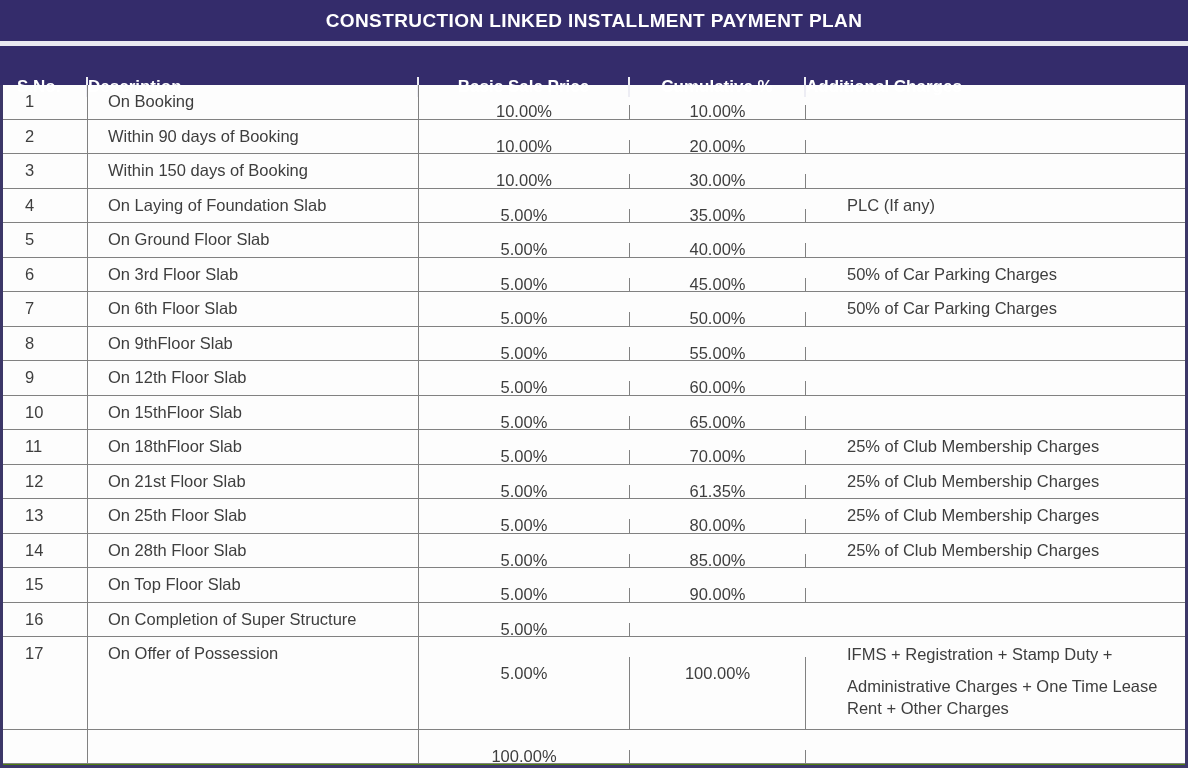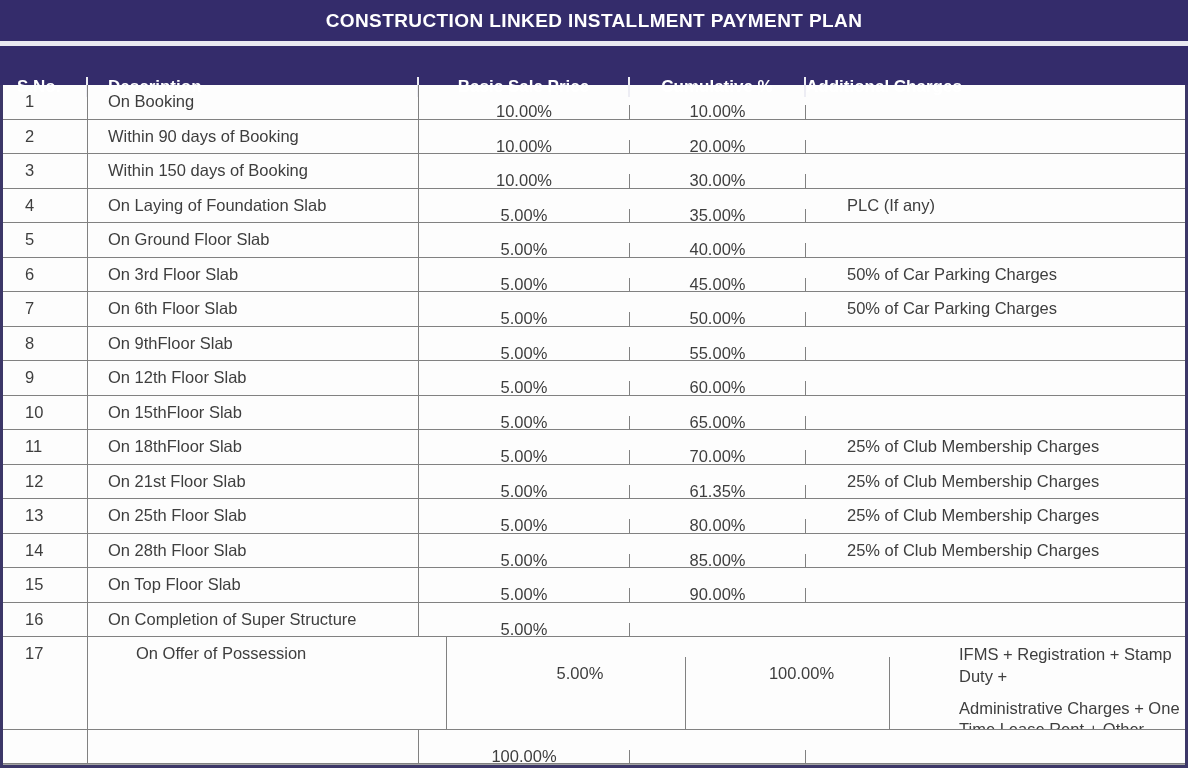--- a/index.html
+++ b/index.html
@@ -1,20 +1,20 @@
 <!DOCTYPE html>
 <html><head>
 <meta charset="utf-8">
 <style>
   html, body { margin: 0; padding: 0; background: #ffffff; }
   #app {
     position: relative;
     width: 1188px;
     height: 768px;
-    background: #a3a3a3;
+    background: #4d7c0f;
     font-family: "Liberation Sans", sans-serif;
     overflow: hidden;
   }
 
   
   .title-bar {
     height: 41px;
     background: #342C6B;
     color: #ffffff;
     display: flex;
@@ -43,33 +43,33 @@
   }
   .header-cell {
     display: flex;
     align-items: center;
     border-right: 2px solid #EDEDF4;
     box-sizing: border-box;
     margin-top: 31px;
   }
   .header-cell:last-child { border-right: none; }
   .h-sno  { padding-left: 17px; }
-  .h-desc { padding-left: 20px; }
+  .h-desc { }
   .h-center { justify-content: center; }
   .h-addl { }
 
   
   .table-body { background: #ffffff; }
   .row {
     height: 34.5px;
     box-sizing: border-box;
     border-bottom: 1.5px solid #818181;
     background: #FDFDFD;
   }
-  .row.tall { height: 93px; gap: 28px; }
+  .row.tall { height: 93px; }
   .row.total { height: 34px; }
   .cell {
     display: flex;
     align-items: center;
     box-sizing: border-box;
     border-right: 1.5px solid #818181;
     color: #3E3E3E;
     font-size: 16.5px;
     overflow: hidden;
   }

